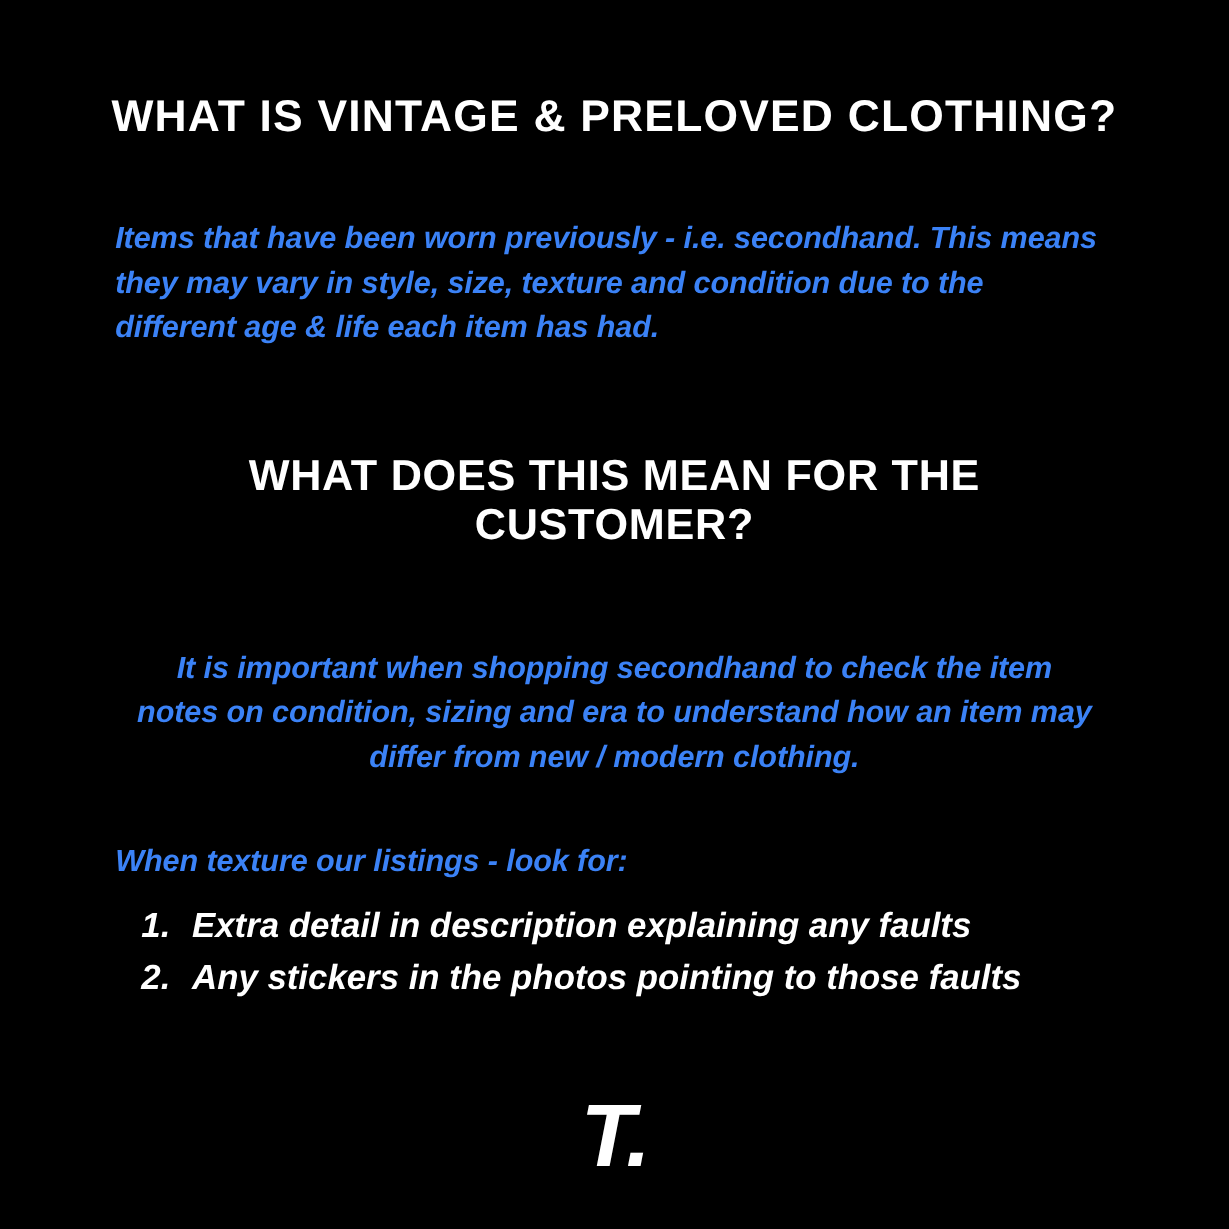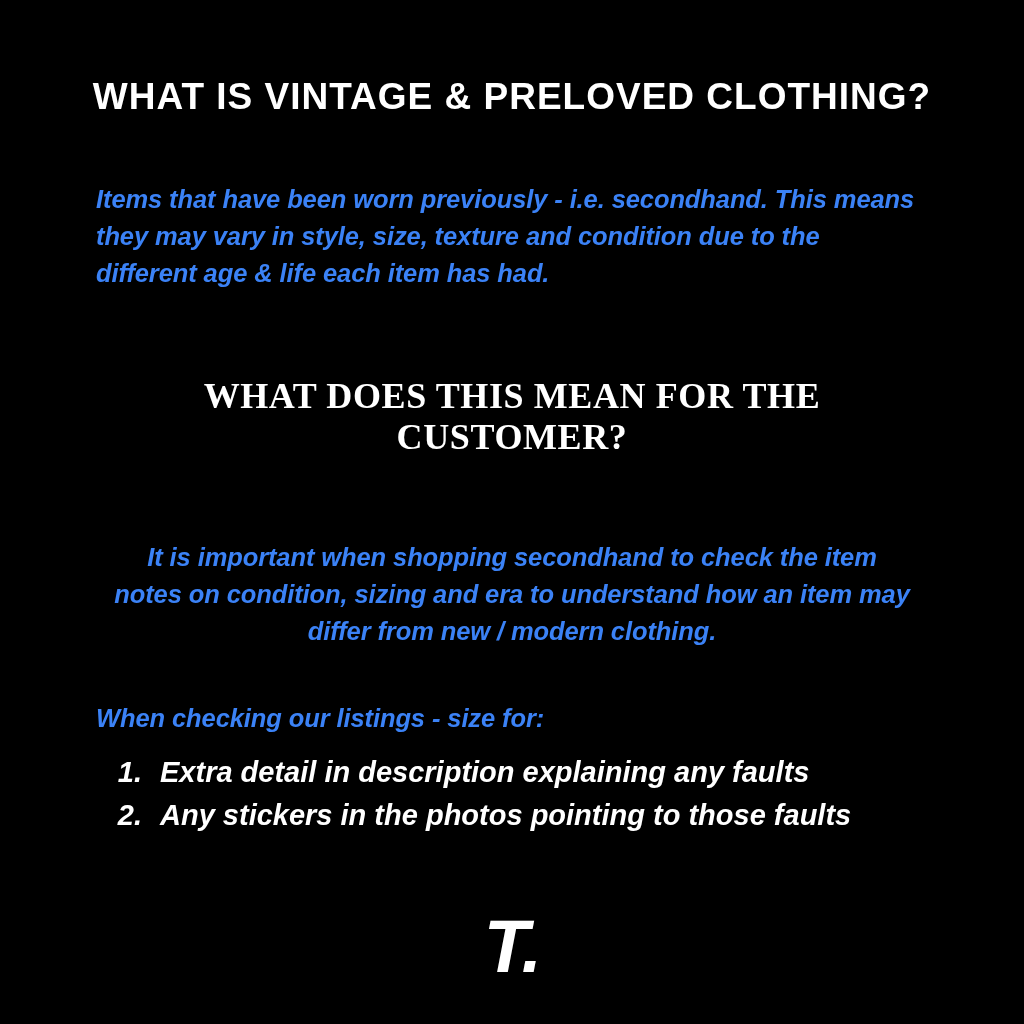--- a/index.html
+++ b/index.html
@@ -34,21 +34,20 @@
     font-size: 37px;
     margin: 0;
     padding: 76px 40px 0 40px;
     letter-spacing: 1px;
   }
   .h2 {
     font-size: 36px;
     margin: 0;
     padding: 0 104px;
     letter-spacing: 0.6px;
-    font-family: Liberation Serif, serif;
   }
   .body-text {
     font-size: 25.5px;
     font-weight: bold;
     font-style: italic;
     line-height: 1.45;
     color: #3b82f6;
     letter-spacing: -0.1px;
   }
   .block-1 {
@@ -105,21 +104,21 @@
   <h1 class="heading h1">WHAT IS VINTAGE &amp; PRELOVED CLOTHING?</h1>
 
   <p class="body-text block-1">Items that have been worn previously - i.e. secondhand. This means they may vary in style, size, texture and condition due to the different age &amp; life each item has had.</p>
 
   <div class="heading-2-wrap">
     <h2 class="heading h2">WHAT DOES THIS MEAN FOR THE CUSTOMER?</h2>
   </div>
 
   <p class="body-text block-2">It is important when shopping secondhand to check the item notes on condition, sizing and era to understand how an item may differ from new / modern clothing.</p>
 
-  <p class="body-text block-3">When checking our listings - size for:</p>
+  <p class="body-text block-3">When texture our listings - look for:</p>
 
   <ol class="faults">
     <li>Extra detail in description explaining any faults</li>
     <li>Any stickers in the photos pointing to those faults</li>
   </ol>
 
   <div class="logo">
     <span class="logo-mark">T.</span>
   </div>
 

